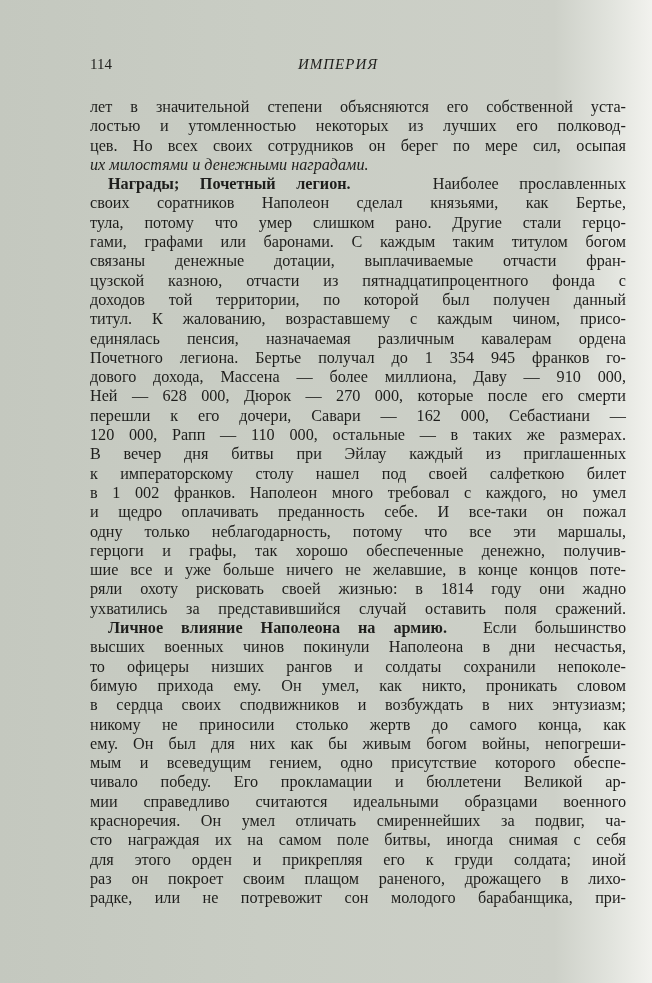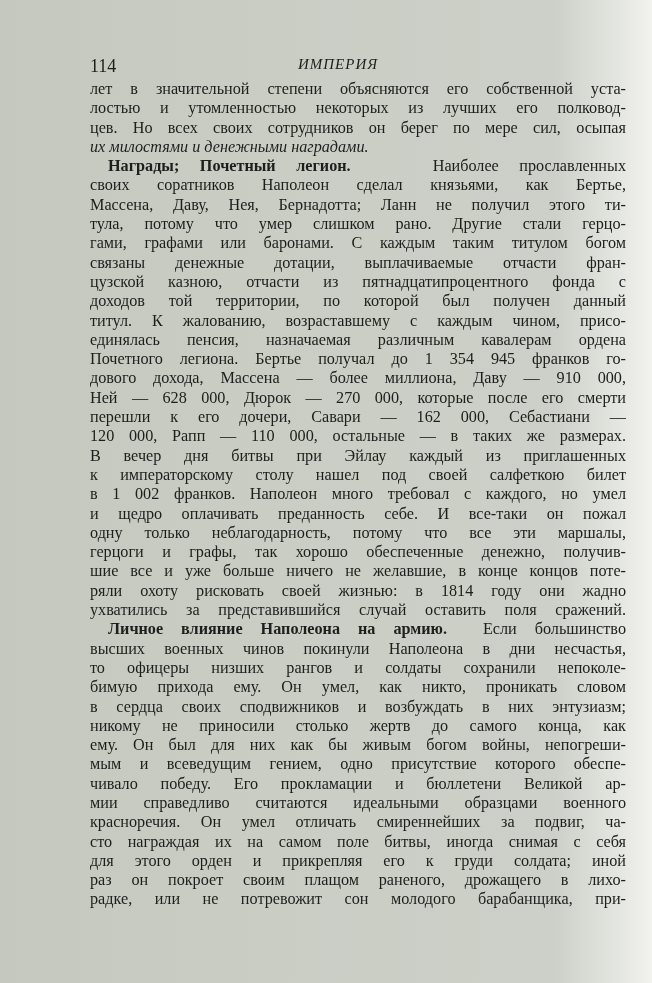--- a/index.html
+++ b/index.html
@@ -5,23 +5,23 @@
   html, body { margin: 0; padding: 0; }
   body {
     width: 652px; height: 983px; overflow: hidden;
     background: linear-gradient(to right, #c4c8bf 0%, #c9cdc4 40%, #cdd0c8 85%, #e2e4de 94%, #f2f2ee 100%);
     font-family: "DejaVu Serif", "Liberation Serif", serif;
     color: #1e1e1c;
     position: relative;
   }
   .page { position: absolute; left: 90px; top: 56px; width: 536px; }
   .header { position: relative; height: 22px; font-size: 14px; }
-  .page-number { position: absolute; left: 0; top: 0; font-family: "Liberation Serif", serif; font-size: 18px; }
+  .page-number { position: absolute; left: 0; top: 0; font-family: "Liberation Serif", serif; font-size: 15px; }
   .running-title { position: absolute; left: 0; right: 0; top: 0; text-align: center; font-style: italic; font-family: "Liberation Serif", serif; font-size: 15px; letter-spacing: 1px; padding-right: 40px; }
-  .body-text { margin-top: 2px; font-family: "Liberation Serif", serif; font-size: 16.2px; line-height: 19.3px; }
+  .body-text { margin-top: 20px; font-family: "Liberation Serif", serif; font-size: 16.2px; line-height: 19.3px; }
   .line { display: block; text-align: justify; text-align-last: justify; white-space: nowrap; height: 19.3px; overflow: visible; }
   .line.last { text-align-last: left; font-style: italic; }
   .line.indent { padding-left: 18px; }
   .heading-run { font-weight: bold; }
 </style>
 </head>
 <body>
 
 <div class="page">
   <div class="header">
@@ -34,21 +34,20 @@
     <div>
       <span class="line">лет в значительной степени объясняются его собственной уста-</span>
       <span class="line">лостью и утомленностью некоторых из лучших его полковод-</span>
       <span class="line">цев. Но всех своих сотрудников он берег по мере сил, осыпая</span>
       <span class="line last">их милостями и денежными наградами.</span>
     </div>
 
     <div>
       <span class="line indent"><b class="heading-run">Награды; Почетный легион.</b>&nbsp;&nbsp;&nbsp;&nbsp;<span>Наиболее прославленных</span></span>
       <span class="line">своих соратников Наполеон сделал князьями, как Бертье,</span>
-      <span class="line">Массена, Даву, Нея, Бернадотта; Ланн не получил этого ти-</span>
       <span class="line">тула, потому что умер слишком рано. Другие стали герцо-</span>
       <span class="line">гами, графами или баронами. С каждым таким титулом богом</span>
       <span class="line">связаны денежные дотации, выплачиваемые отчасти фран-</span>
       <span class="line">цузской казною, отчасти из пятнадцатипроцентного фонда с</span>
       <span class="line">доходов той территории, по которой был получен данный</span>
       <span class="line">титул. К жалованию, возраставшему с каждым чином, присо-</span>
       <span class="line">единялась пенсия, назначаемая различным кавалерам ордена</span>
       <span class="line">Почетного легиона. Бертье получал до 1 354 945 франков го-</span>
       <span class="line">дового дохода, Массена — более миллиона, Даву — 910 000,</span>
       <span class="line">Ней — 628 000, Дюрок — 270 000, которые после его смерти</span>

